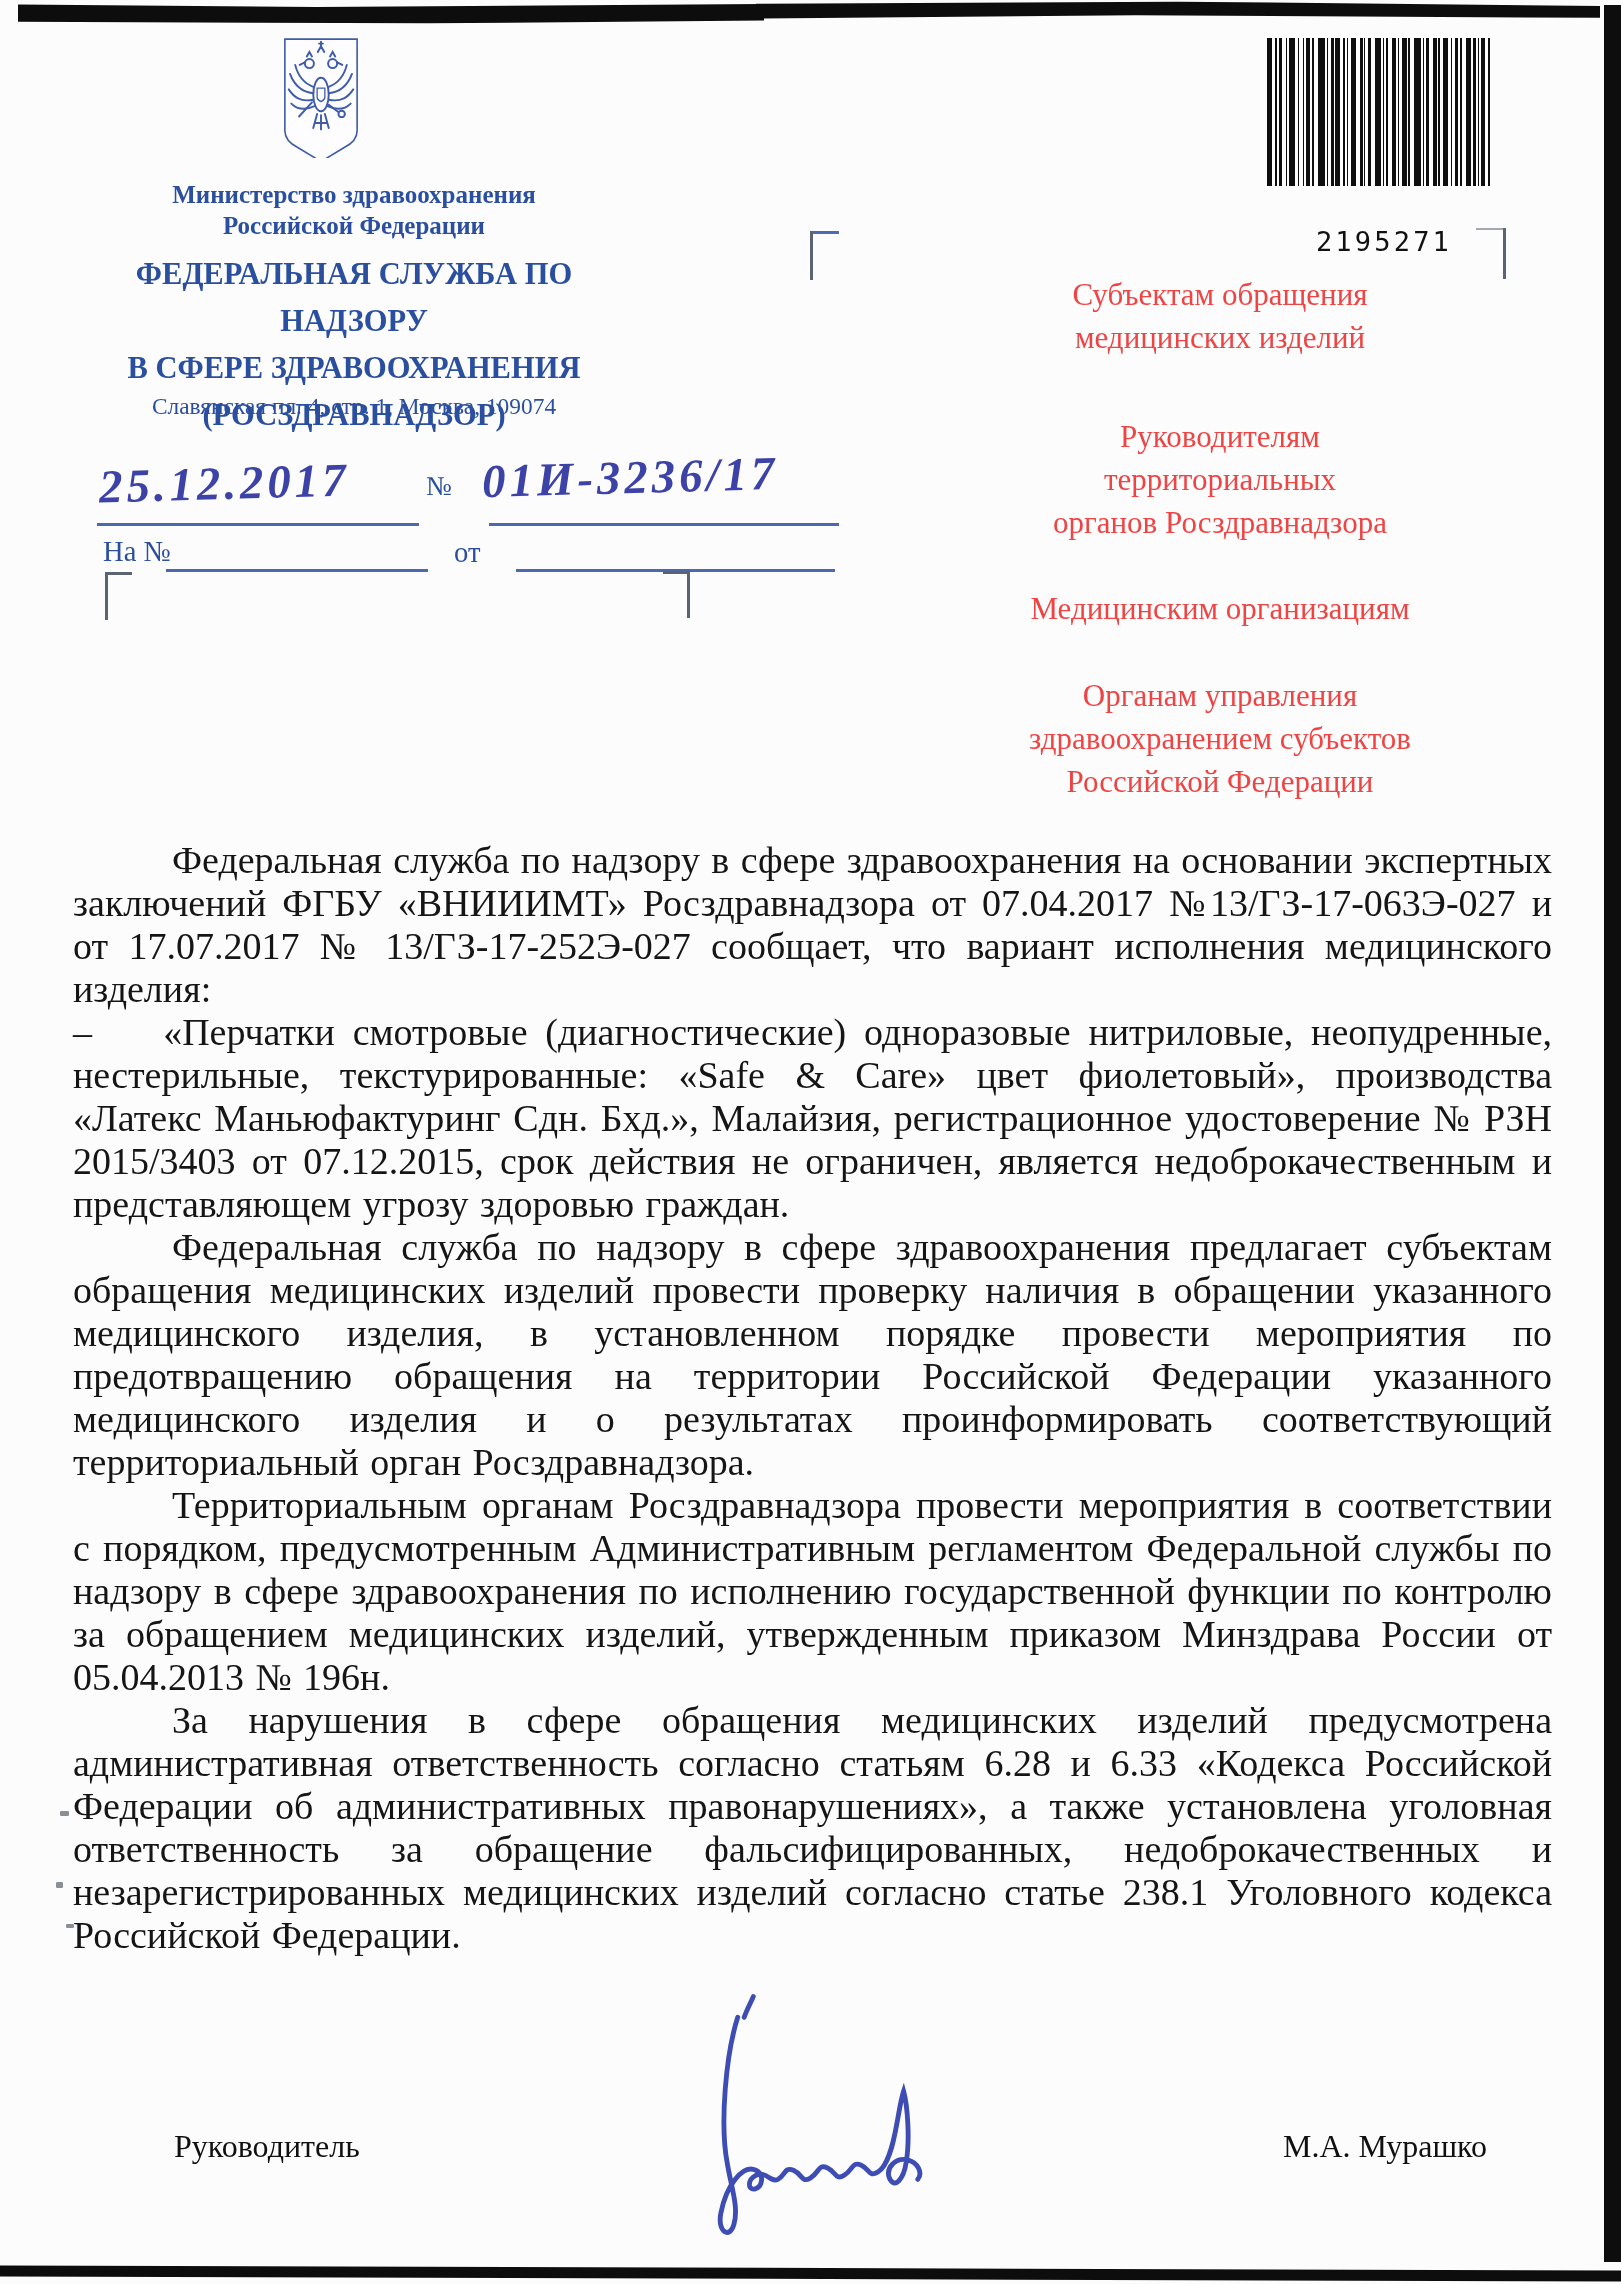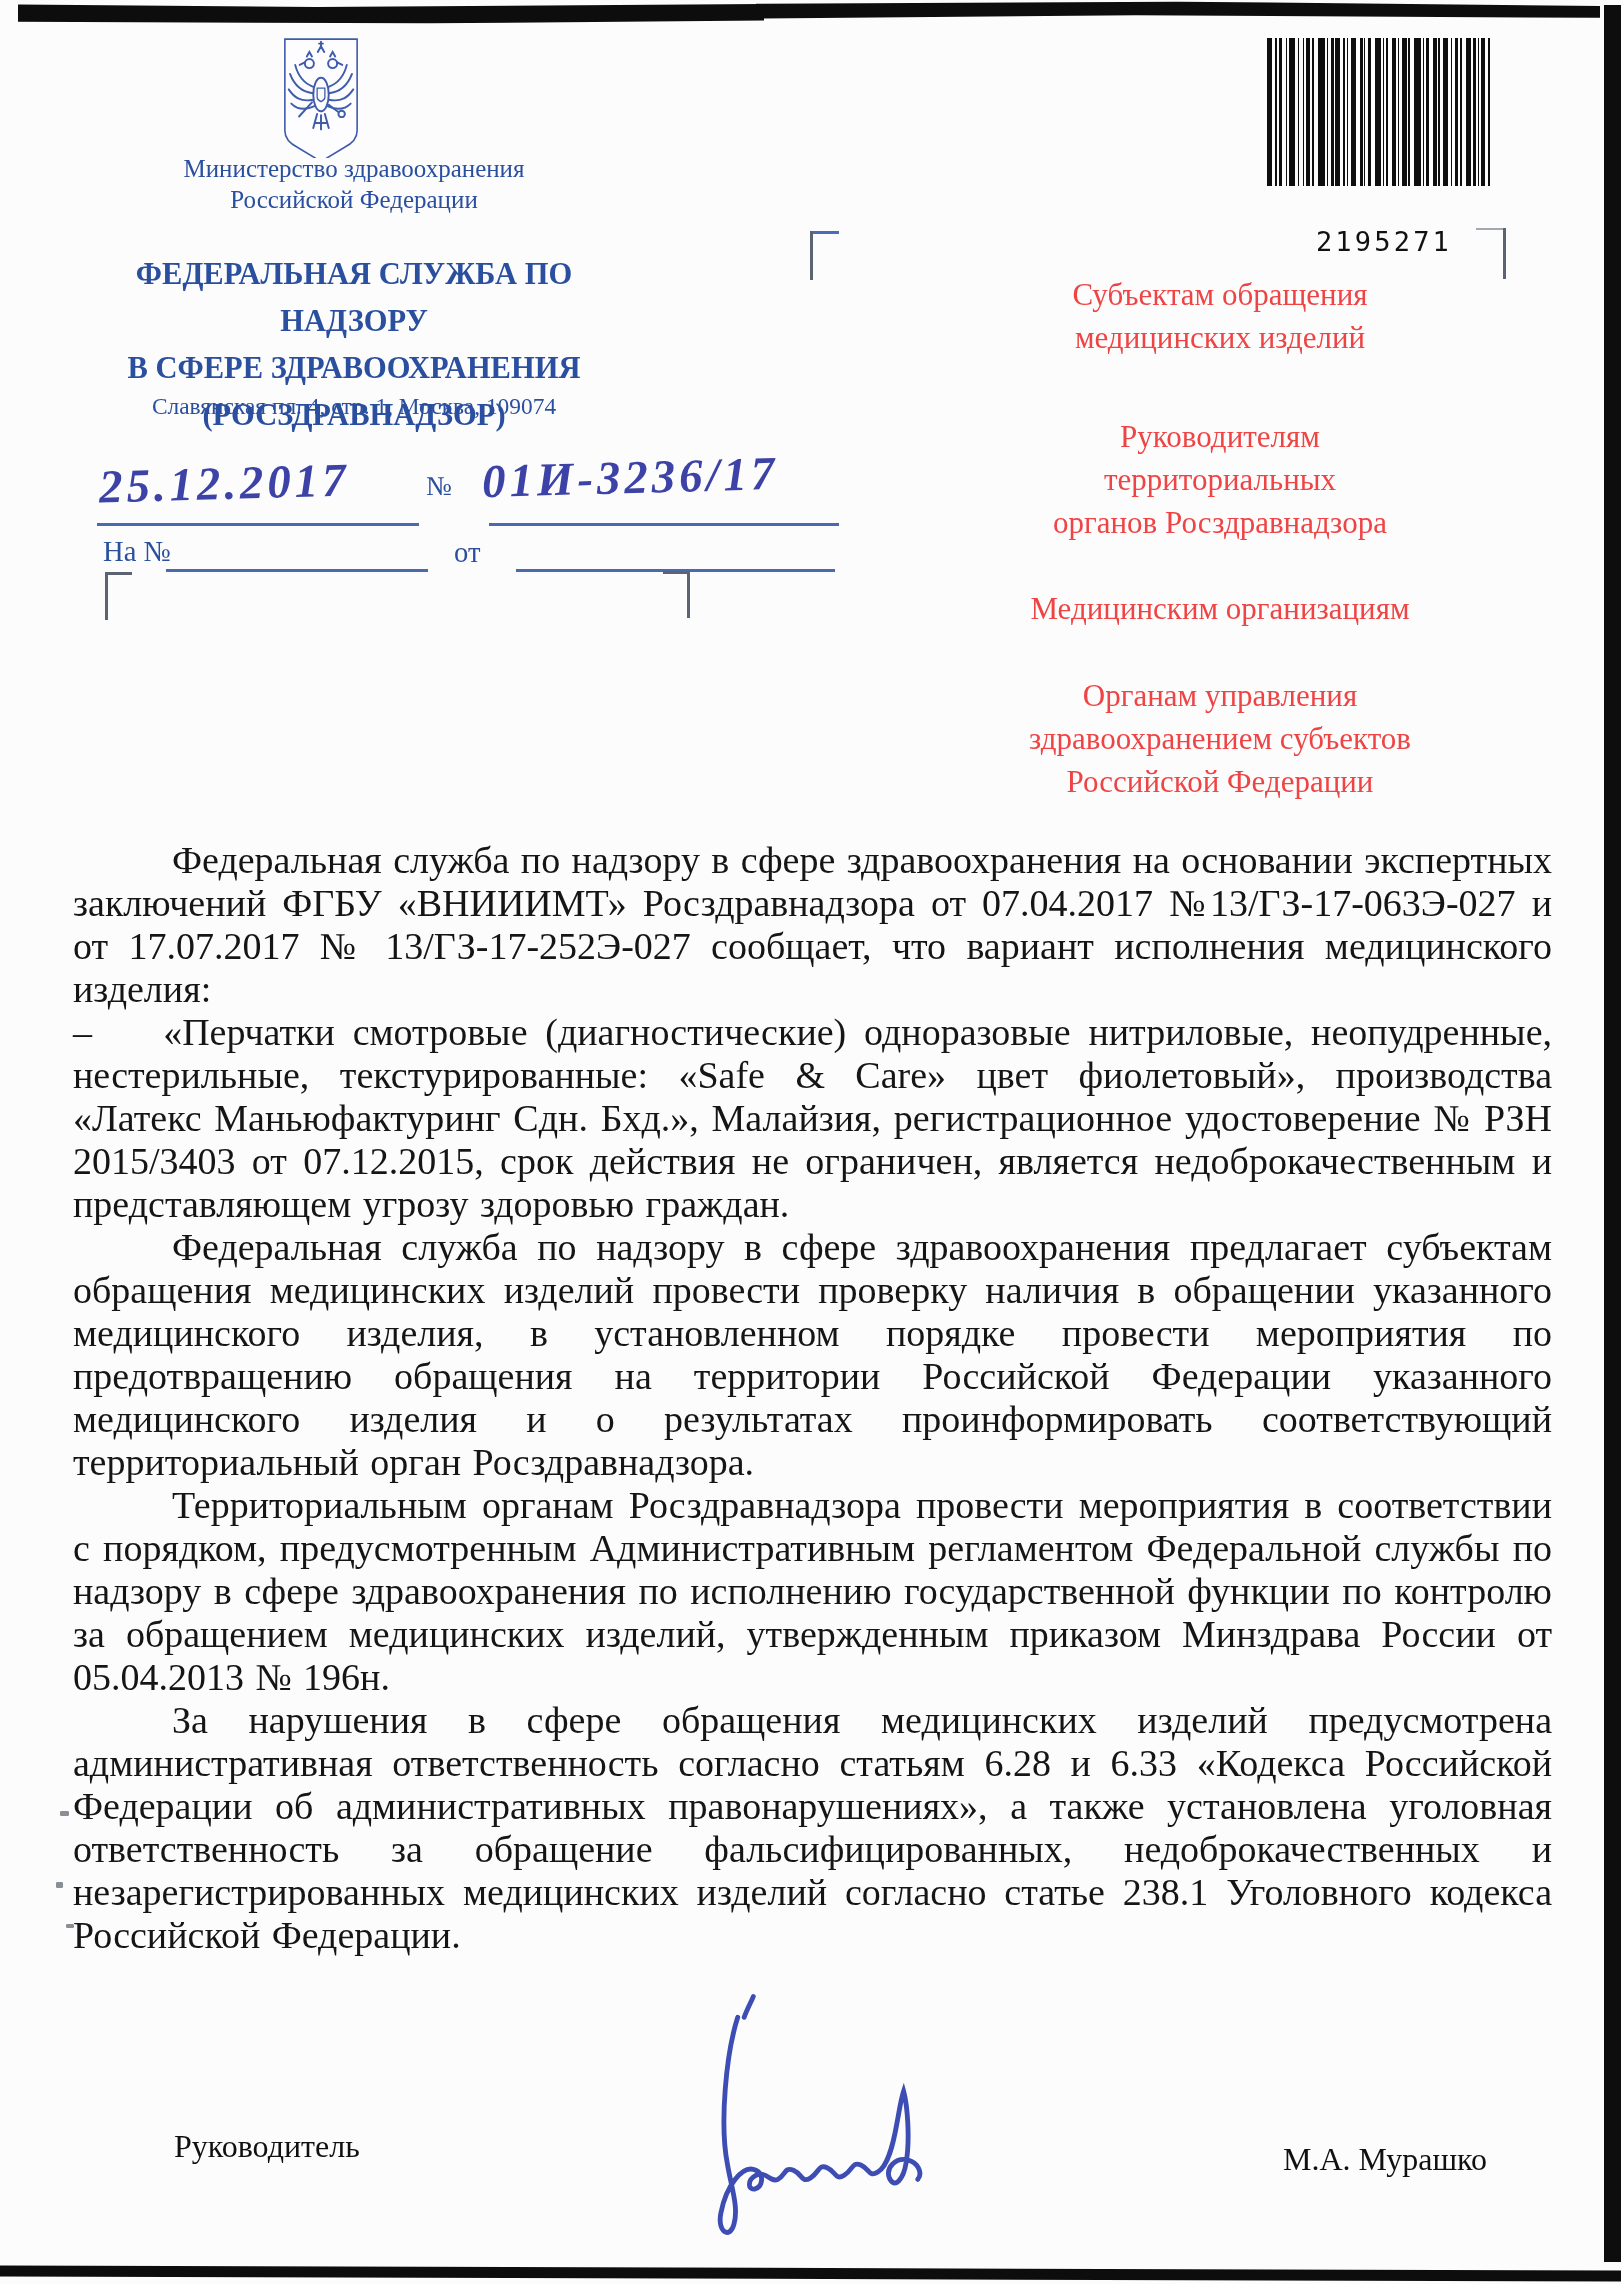--- a/index.html
+++ b/index.html
@@ -15,21 +15,21 @@
   .bar-top-a{left:18px;top:3.2px;width:746px;height:21px;
              clip-path:polygon(0 6%,40% 18%,100% 4%,100% 82%,55% 96%,0 88%);}
   .bar-top-b{left:756px;top:1.3px;width:844px;height:18px;
              clip-path:polygon(0 14%,50% 2%,100% 26%,100% 92%,45% 78%,0 96%);}
   .bar-right{right:0;top:5.2px;width:17px;height:2257px;}
   .bar-bottom{left:0;top:2268px;width:1621px;height:11px;transform:rotate(0.18deg);}
   .speck{background:#8a8f96;border-radius:1.3px;}
 
   
   .emblem{left:281px;top:35px;width:80px;height:123px;}
-  .ministry{left:78px;top:154px;width:552px;font-weight:normal;font-size:25px;line-height:30.5px;}
+  .ministry{left:78px;top:180px;width:552px;font-weight:bold;font-size:25px;line-height:30.5px;}
   .service{left:65px;top:251px;width:578px;font-weight:bold;font-size:30.5px;line-height:47px;}
   .addr{left:78px;top:391px;width:552px;font-size:23.4px;line-height:30.5px;}
 
   
   #barcode-bars{left:1267px;top:38px;height:148px;position:absolute;}
   .barcode-num{left:1267px;top:190px;width:234px;font-family:"DejaVu Sans Mono",monospace;
                font-size:27px;letter-spacing:3.2px;color:#111;margin-top:36px;}
 
   
   .hand{font-style:italic;font-weight:bold;color:#3d43a6;transform:rotate(-1.6deg);
@@ -51,21 +51,21 @@
   .subject{left:149px;top:705px;width:532px;font-size:27px;line-height:35px;color:#101010;}
 
   
   .bodytext{left:73px;top:839px;width:1479px;font-size:38px;line-height:43px;
             color:#151515;text-align:justify;word-spacing:1.9px;}
   .bodytext p{margin:0;text-indent:99px;}
   .bodytext p.dash-par{text-indent:0;}
 
   
   .sig-title{left:174px;top:2128px;font-size:32px;color:#101010;}
-  .sig-name{left:1253px;top:2128px;width:234px;text-align:right;font-size:32px;color:#101010;margin-top:13px;}
+  .sig-name{left:1253px;top:2128px;width:234px;text-align:right;font-size:32px;color:#101010;}
   .signature{left:639px;top:1994px;width:305px;height:254px;}
 </style>
 </head>
 <body>
 
 <div class="page">
 
   <div class="abs bar bar-top-a"></div>
   <div class="abs bar bar-top-b"></div>
   <div class="abs bar bar-right"></div>

